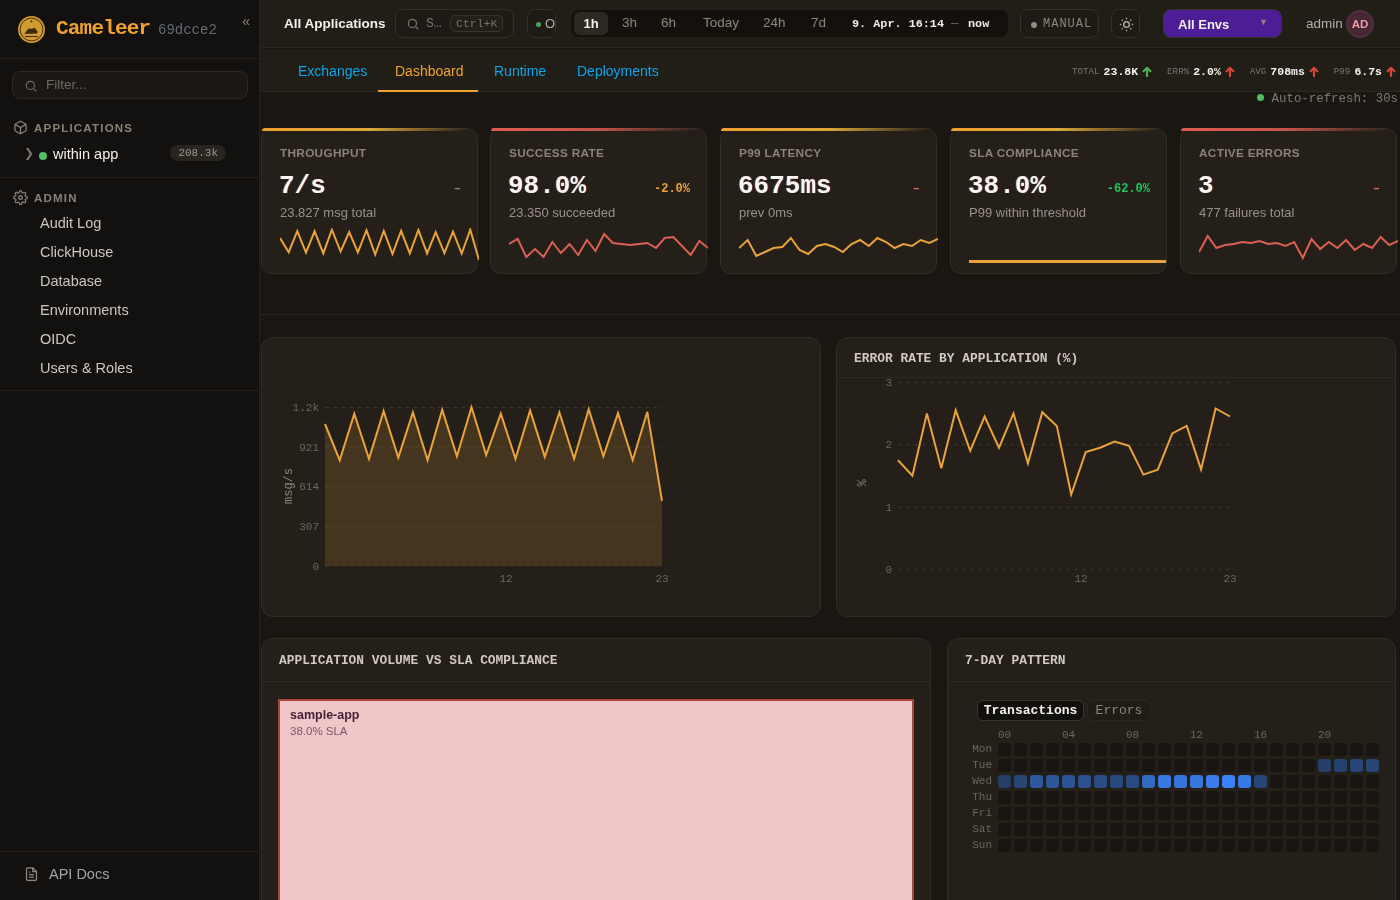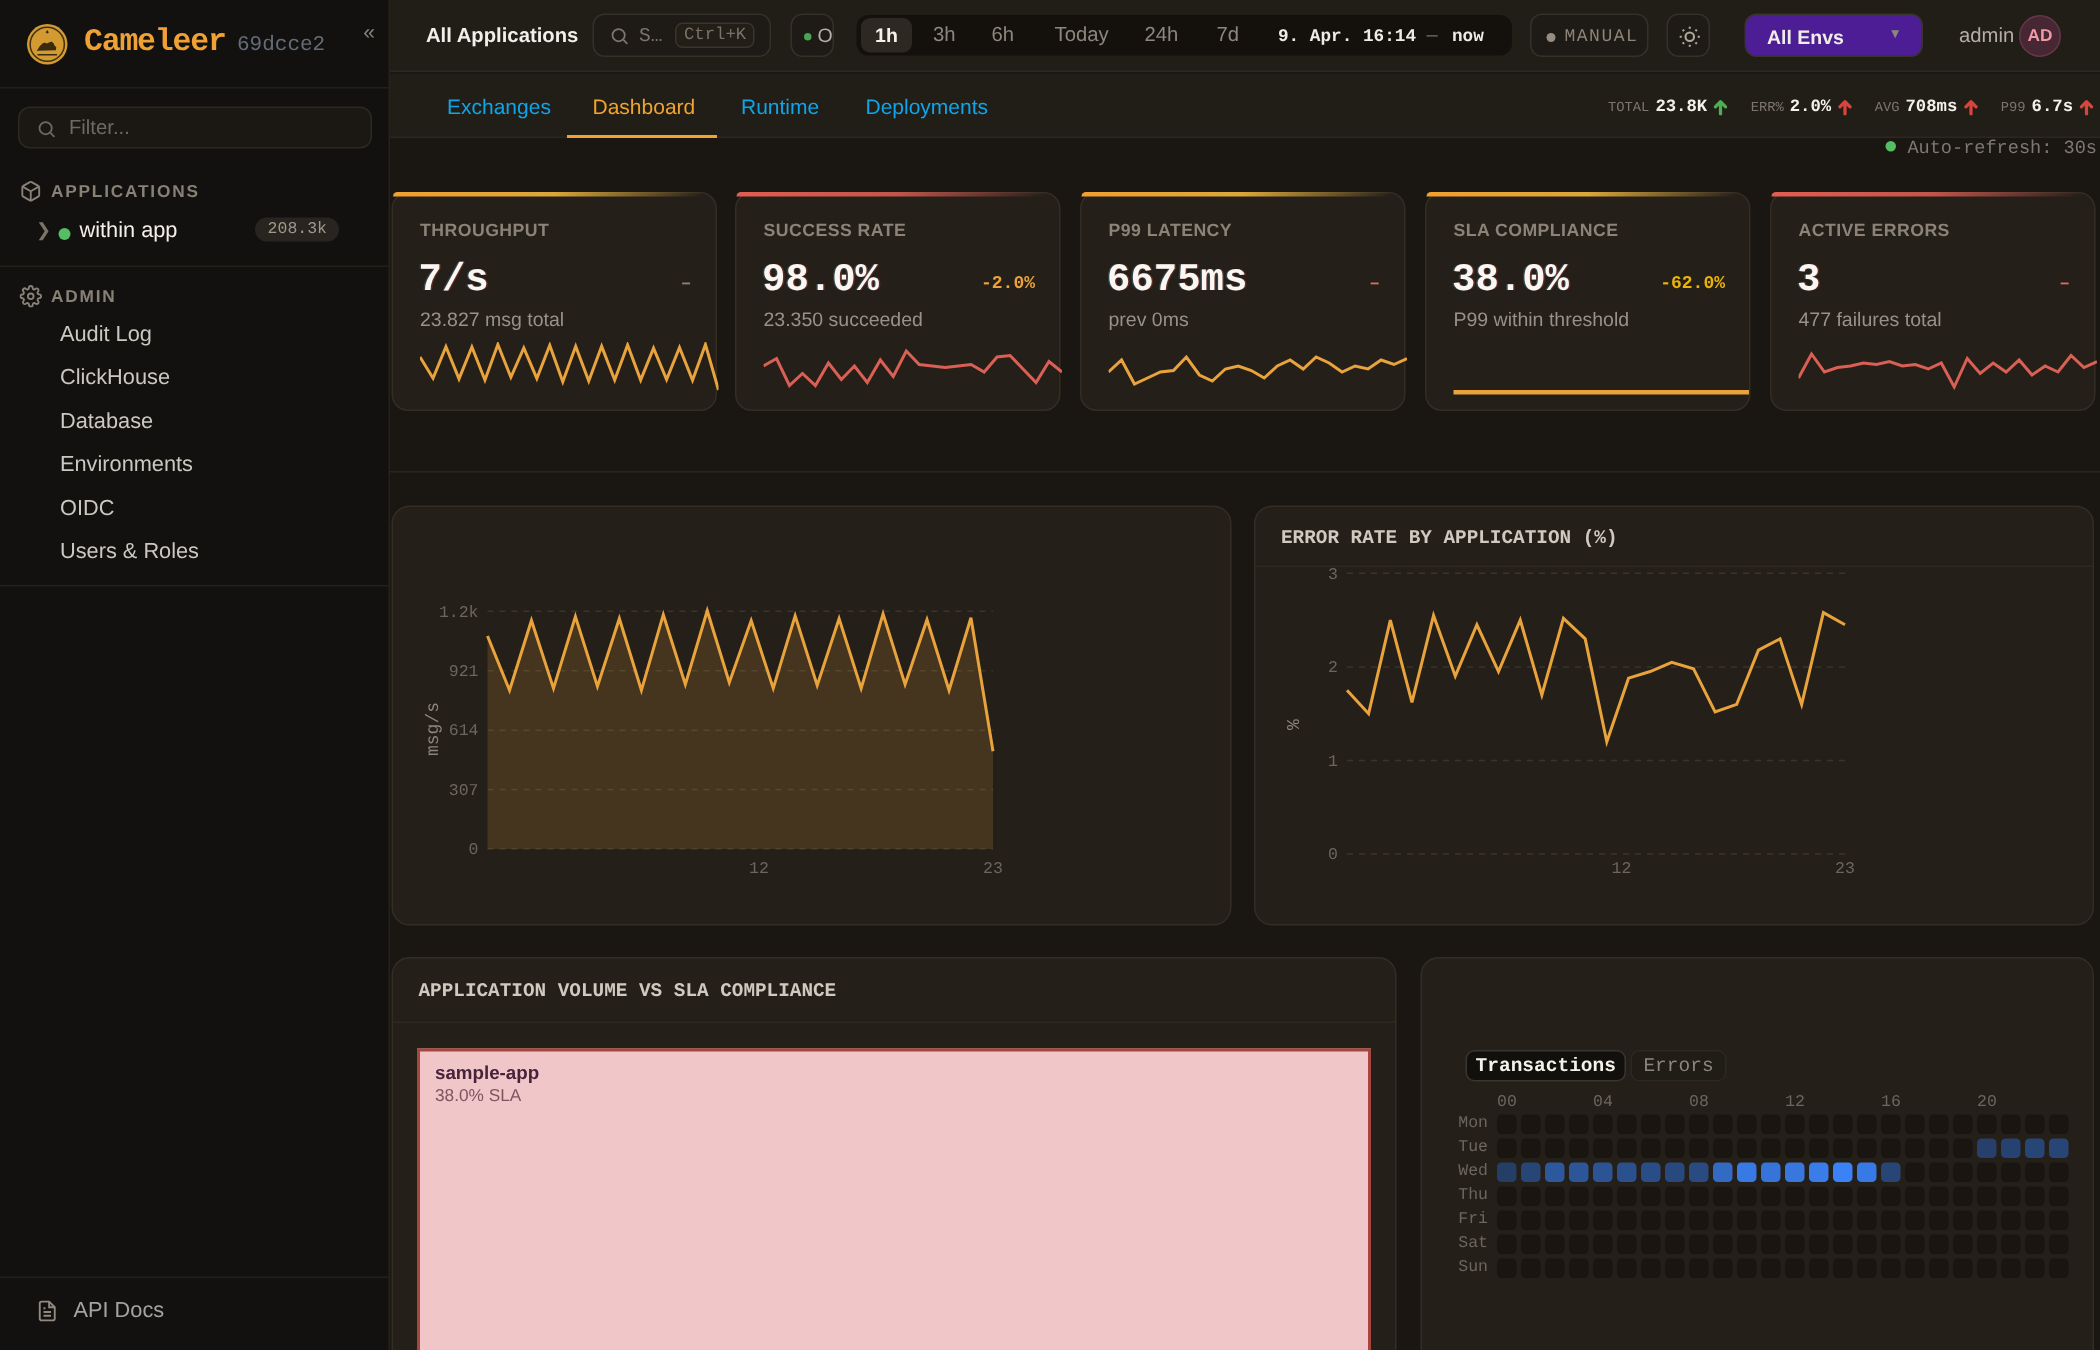--- a/index.html
+++ b/index.html
@@ -240,21 +240,21 @@
     <span class="d" style="color:#e06c5f">–</span>
     <span class="s">prev 0ms</span>
   <svg width="199" height="34" viewBox="0 0 199 34">
       <polyline points="0.0,20.0 8.7,12.0 17.3,28.0 26.0,24.0 34.6,20.0 43.3,19.0 51.9,10.0 60.6,22.0 69.2,26.0 77.9,18.0 86.5,16.0 95.2,19.0 103.8,24.0 112.5,16.0 121.1,12.0 129.8,18.0 138.4,10.0 147.1,14.0 155.7,20.0 164.4,16.0 173.0,18.0 181.7,12.0 190.3,15.0 199.0,11.0" fill="none" stroke="#e9a33c" stroke-width="2"></polyline>
     </svg>
 </div>
 <div class="kpi" style="left:950px">
   <div class="bar" style="background:linear-gradient(90deg,#f2a02e 0%,#dba73a 50%,rgba(37,31,25,0) 96%)"></div>
   <span class="t">SLA COMPLIANCE</span>
     <span class="v">38.0%</span>
-    <span class="d" style="color:#eab308">-62.0%</span>
+    <span class="d" style="color:#22c55e">-62.0%</span>
     <span class="s">P99 within threshold</span>
   <div style="position:absolute;left:18px;right:0;top:131px;height:2.5px;background:#e9a33c"></div>
 </div>
 <div class="kpi" style="left:1180px">
   <div class="bar" style="background:linear-gradient(90deg,#e25d52 0%,#c2554a 50%,rgba(37,31,25,0) 96%)"></div>
   <span class="t">ACTIVE ERRORS</span>
     <span class="v">3</span>
     <span class="d" style="color:#e06c5f">–</span>
     <span class="s">477 failures total</span>
   <svg width="199" height="34" viewBox="0 0 199 34">
@@ -314,20 +314,23 @@
 <div class="card" id="bot-l">
   <div class="hd">
       <b>APPLICATION VOLUME VS SLA COMPLIANCE</b>
     </div>
   <div id="treemap">
       <span class="n">sample-app</span>
       <span class="p">38.0% SLA</span>
     </div>
 </div>
 <div class="card" id="bot-r">
+  <div class="hd">
+      <b>7-DAY PATTERN</b>
+    </div>
   <div class="tog" id="tog1">Transactions</div>
   <div class="tog" id="tog2">Errors</div>
   <div id="hm">
       <i style="left:50px;top:104px;background:#191612"></i>
       <i style="left:66px;top:104px;background:#191612"></i>
       <i style="left:82px;top:104px;background:#191612"></i>
       <i style="left:98px;top:104px;background:#191612"></i>
       <i style="left:114px;top:104px;background:#191612"></i>
       <i style="left:130px;top:104px;background:#191612"></i>
       <i style="left:146px;top:104px;background:#191612"></i>

